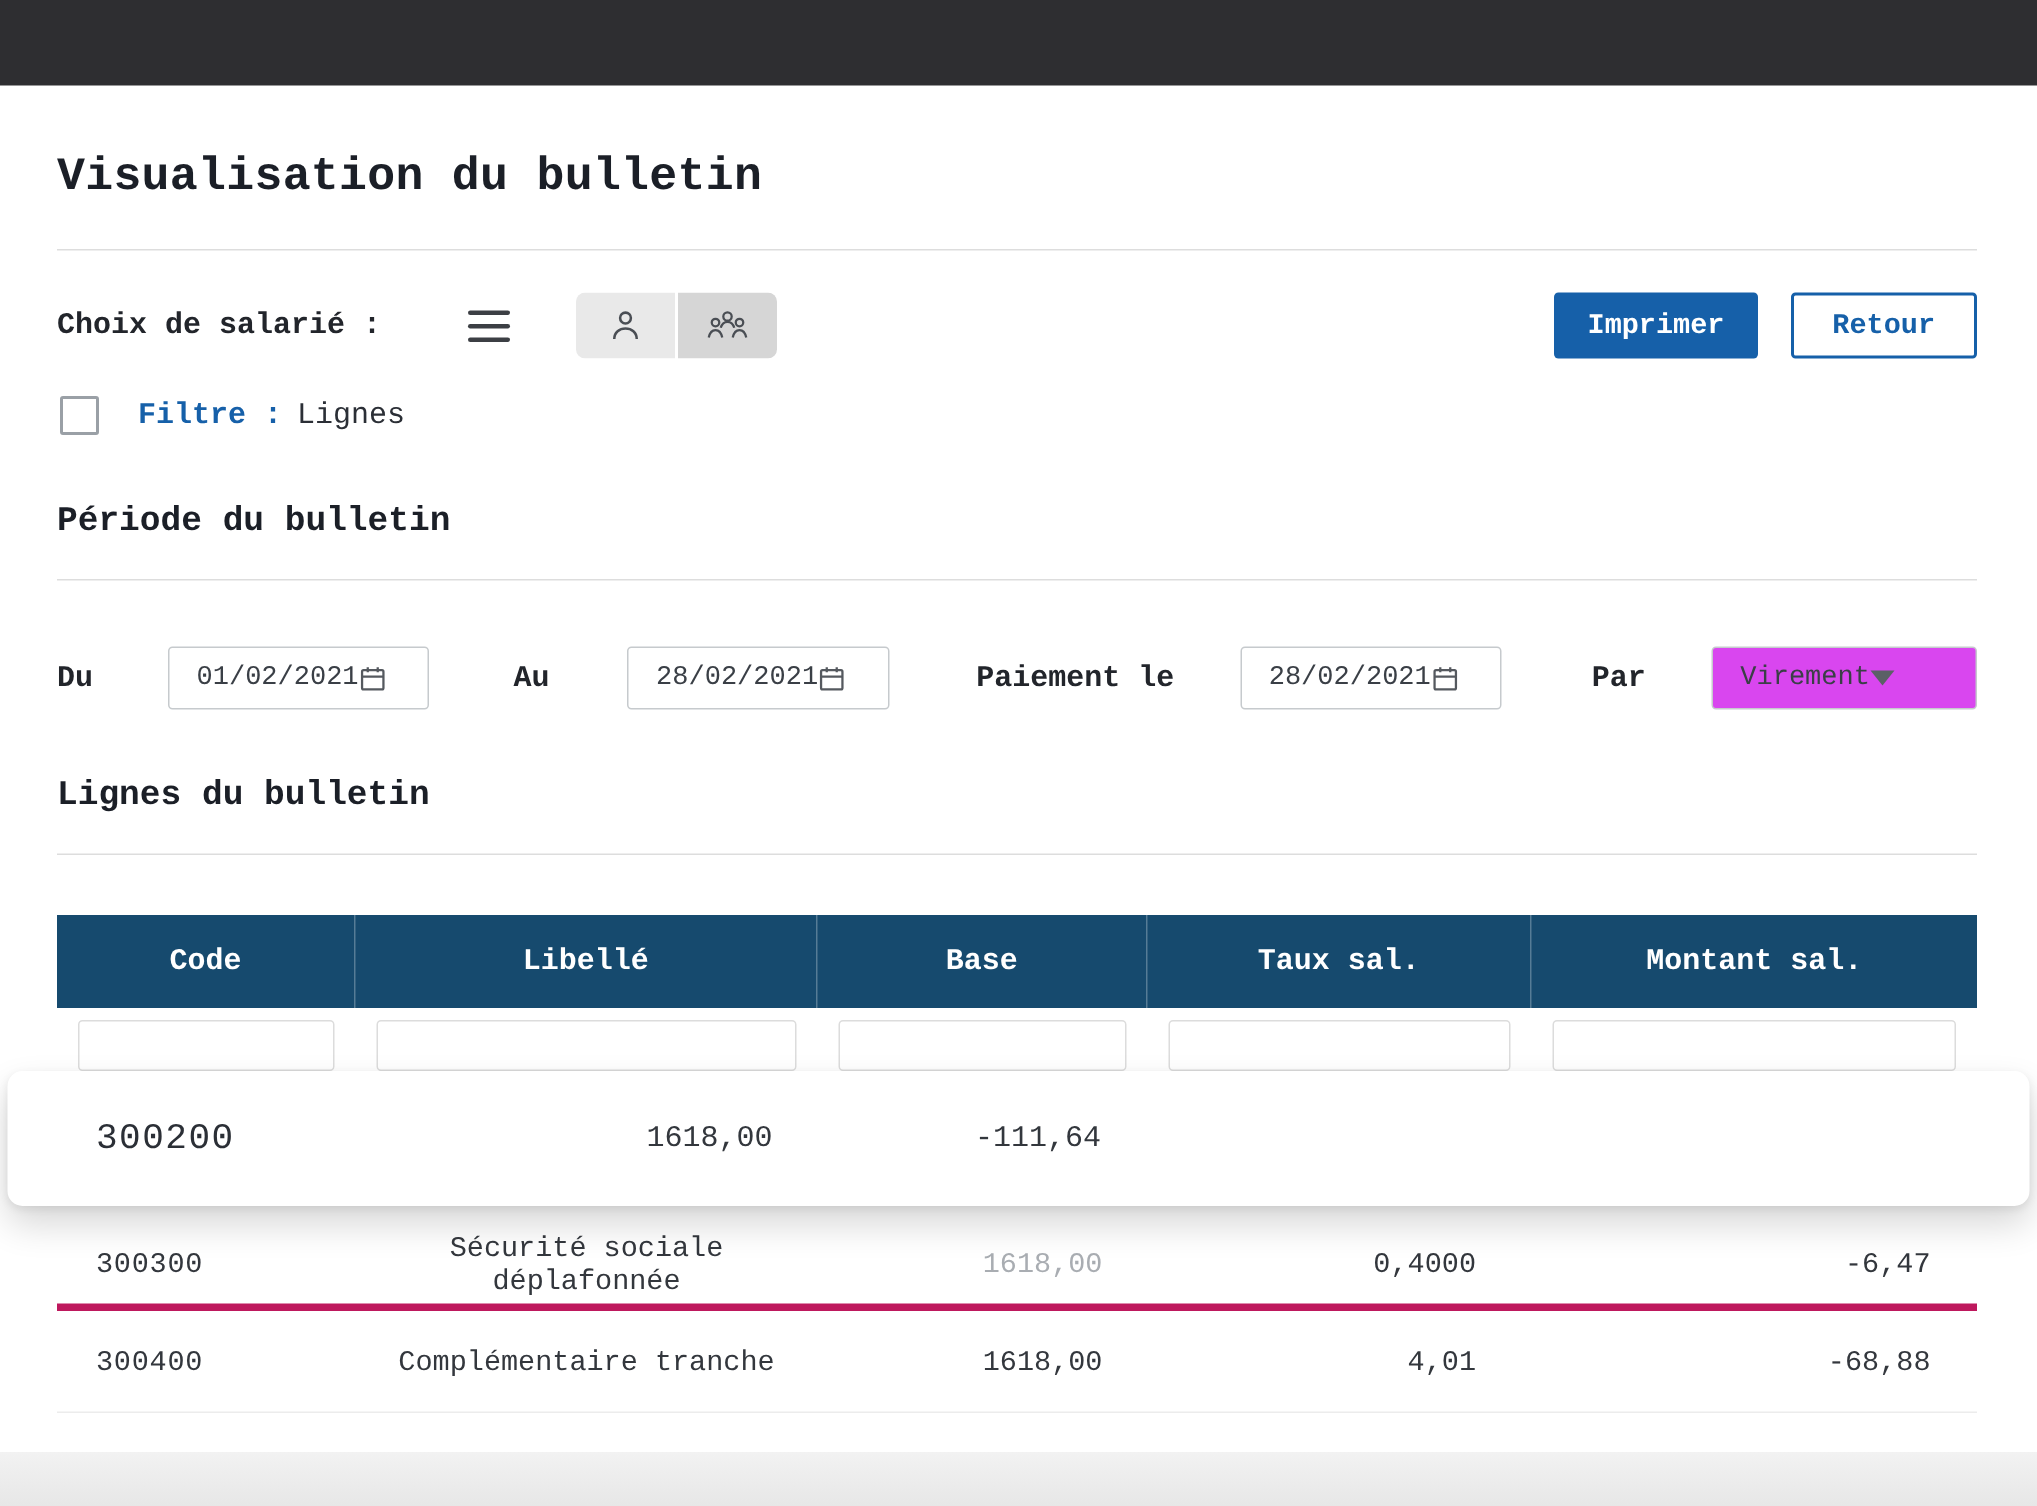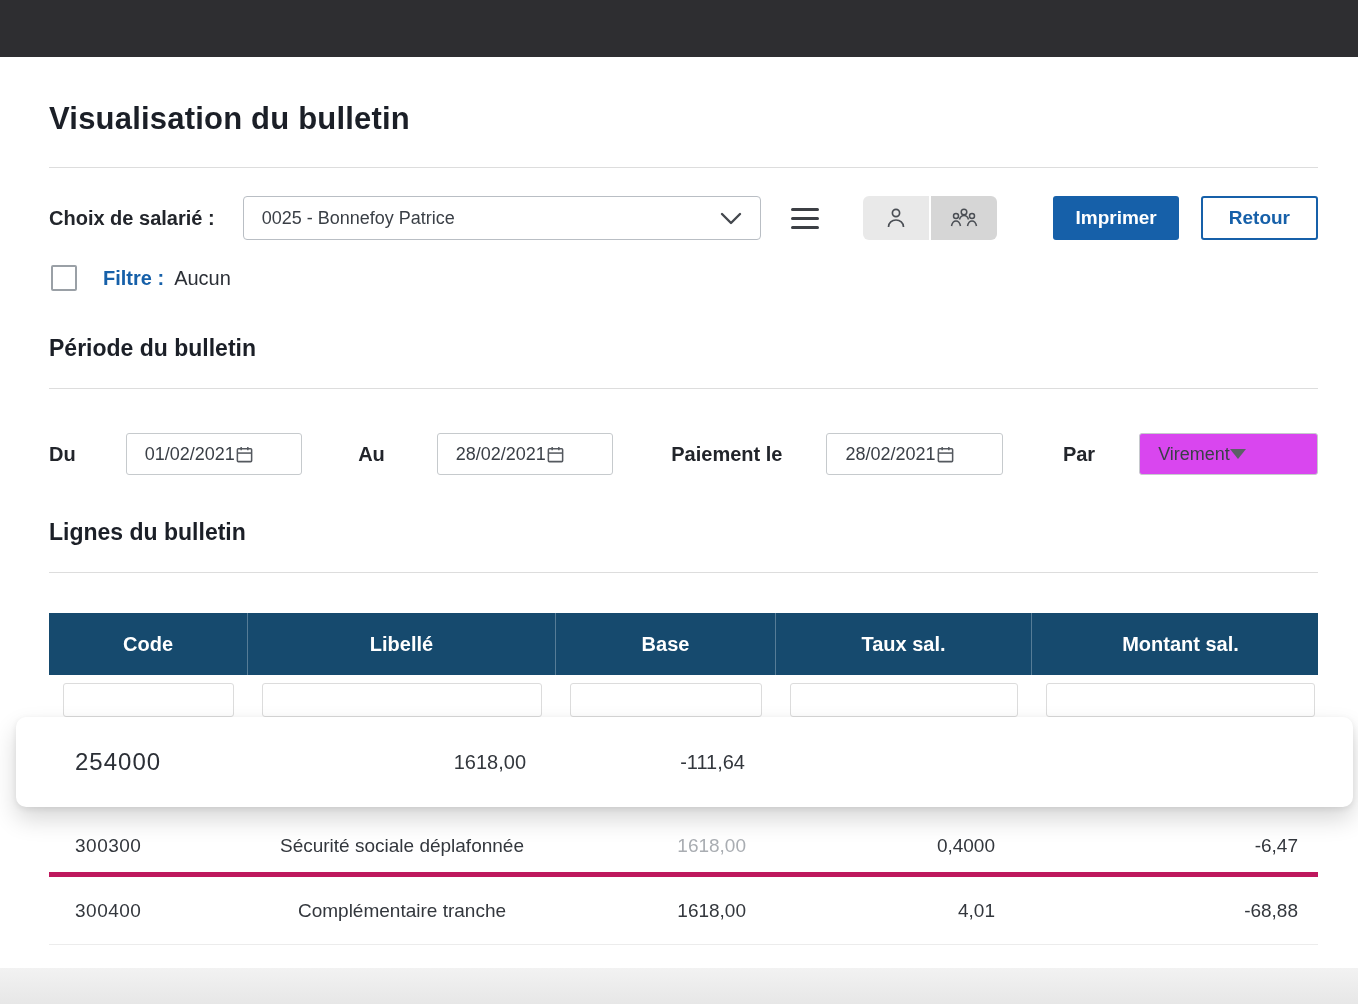--- a/index.html
+++ b/index.html
@@ -3,21 +3,21 @@
 <meta charset="utf-8">
 <style>
   * { box-sizing: border-box; }
   html,body { margin:0; padding:0; }
   body {
     width:1358px; height:1004px; position:relative; overflow:hidden;
     background:#ffffff; color:#24272e;
     font-family:"Liberation Sans", sans-serif;
   }
   .topbar { height:57px; background:#2e2e31; width:100%; }
-  .content { padding:0 40px 0 49px; }
+  .content { padding:0 40px 0 38px;font-family:Liberation Mono, monospace; }
 
   h1 { font-size:31px; font-weight:800; color:#1b1f27; margin:44px 0 30px; letter-spacing:0.2px; }
   h2 { font-size:23px; font-weight:800; color:#1b1f27; margin:44px 0 0; }
   .divider { border:none; border-top:1px solid #ddd; margin:0; }
   .divider.after-title { margin-top:30px; }
   .divider.after-h2 { margin-top:26px; }
 
   
   .controls-row { display:flex; align-items:center; margin-top:27px; height:46px; }
   .field-label { font-size:20px; font-weight:700; color:#22252b; margin-right:28px; white-space:nowrap; }
@@ -102,26 +102,20 @@
 <div class="topbar"></div>
 
 <div class="content">
 
   <h1>Visualisation du bulletin</h1>
   <hr class="divider after-title">
 
   <div class="controls-row">
     <span class="field-label">Choix de salarié :</span>
 
-    <div class="select-box">
-      <span>0025 - Bonnefoy Patrice</span>
-      <svg width="22" height="13" viewBox="0 0 22 13">
-          <path d="M2 2 L11 11 L20 2" fill="none" stroke="#44484e" stroke-width="2.4" stroke-linecap="round" stroke-linejoin="round"></path>
-        </svg>
-    </div>
 
     <div class="hamburger">
         <span></span>
         <span></span>
         <span></span>
       </div>
 
     <div class="icon-group">
       <button class="icon-btn">
         <svg width="22" height="24" viewBox="0 0 22 24" fill="none" stroke="#4a4e54" stroke-width="1.7">
@@ -143,21 +137,21 @@
 
     <div class="actions">
       <button class="btn primary">Imprimer</button>
       <button class="btn outline">Retour</button>
     </div>
   </div>
 
   <div class="filtre-row">
     <div class="checkbox"></div>
     <span class="filtre-label">Filtre :</span>
-    <span class="filtre-value">Aucun</span>
+    <span class="filtre-value">Lignes</span>
   </div>
 
   <h2>Période du bulletin</h2>
   <hr class="divider after-h2">
 
   <div class="date-row">
     <span class="date-label">Du</span>
     <div class="date-input ml26">
       <span>01/02/2021</span>
       <svg width="19" height="19" viewBox="0 0 20 20" fill="none" stroke="#55595f" stroke-width="1.6">
@@ -212,21 +206,21 @@
 
     <div class="filter-cells grid-cols">
       <input type="text" style="">
       <input type="text" style="">
       <input type="text" style="">
       <input type="text" style="">
       <input type="text" style="">
     </div>
 
     <div class="row card grid-cols">
-      <div class="cell-code">254000</div>
+      <div class="cell-code">300200</div>
       <div class="cell-base">1618,00</div>
       <div class="cell-mont">-111,64</div>
     </div>
 
     <div class="row r2 grid-cols">
       <div class="cell-code">300300</div>
       <div class="cell-lib">Sécurité sociale déplafonnée</div>
       <div class="cell-base muted">1618,00</div>
       <div class="cell-taux">0,4000</div>
       <div class="cell-mont">-6,47</div>

